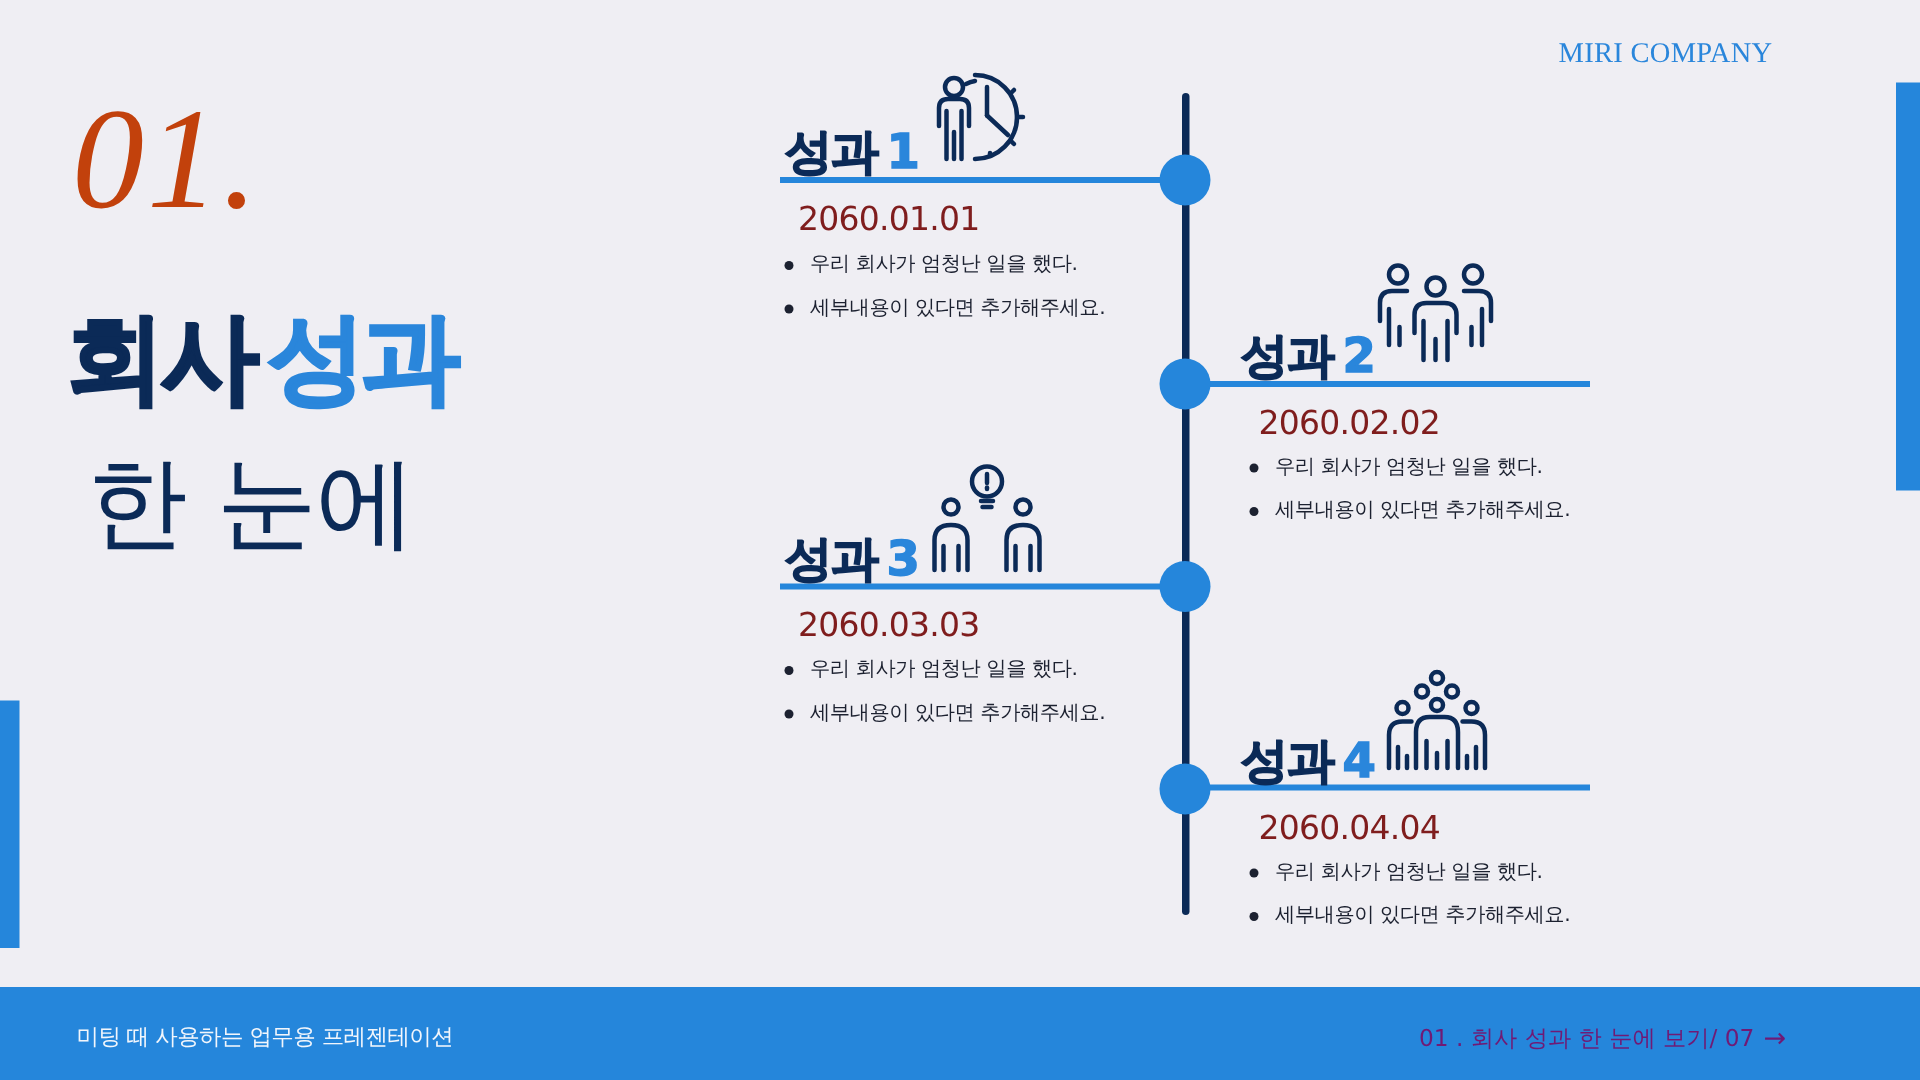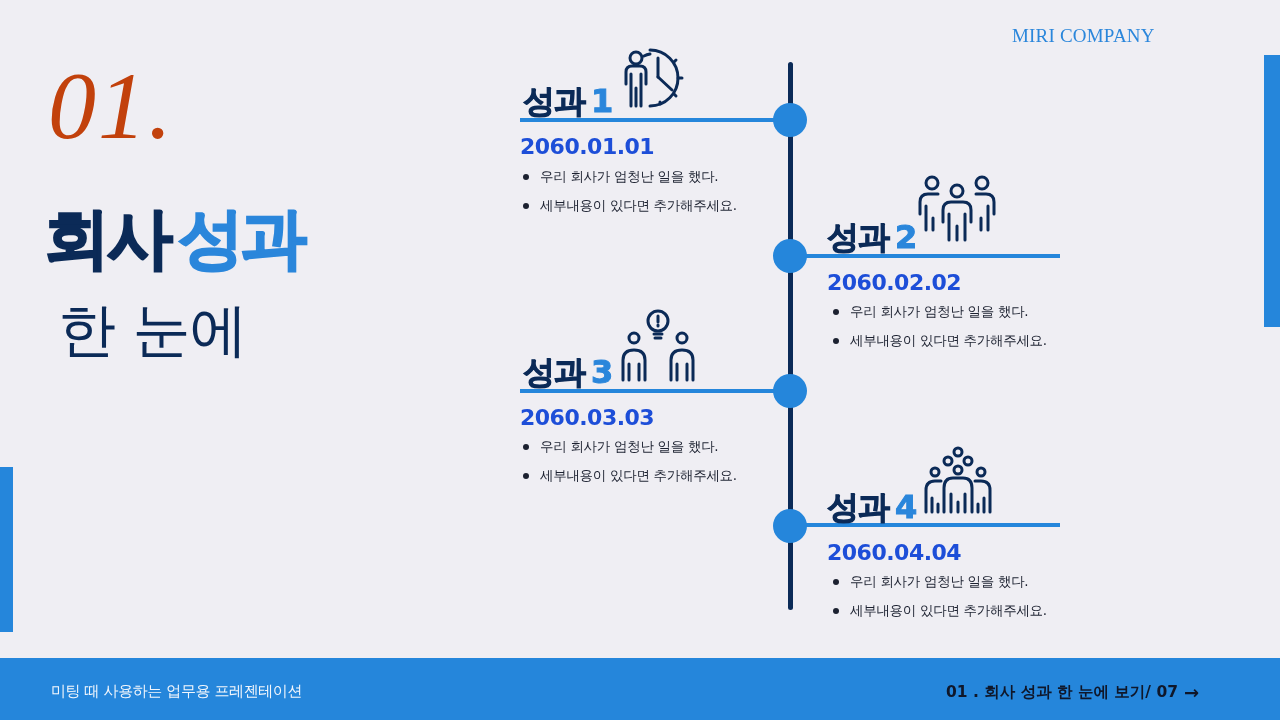--- a/index.html
+++ b/index.html
@@ -5,21 +5,21 @@
   * { margin: 0; padding: 0; box-sizing: border-box; }
   body {
     width: 1280px; height: 720px; overflow: hidden;
     background: #efeef3;
     font-family: "DejaVu Sans", "Liberation Sans", sans-serif;
     position: relative;
     color: #0b2a57;
   }
   .abs { position: absolute; }
   .brand {
-    left: 1012px; top: 25px;
+    left: 1039px; top: 25px;
     font-family: "Liberation Serif", "DejaVu Serif", serif;
     font-size: 19px; color: #2a86db; letter-spacing: 0.2px;
   }
   .right-bar { left: 1264px; top: 55px; width: 16px; height: 272px; background: #2586db; }
   .left-bar { left: 0; top: 467px; width: 13px; height: 165px; background: #2586db; }
 
   .section-num {
     left: 48px; top: 50px;
     font-family: "Liberation Serif", "DejaVu Serif", serif;
     font-style: italic; font-weight: 400;
@@ -27,48 +27,48 @@
   }
   .title-bold {
     left: 44px; top: 206px;
     font-size: 66px; font-weight: 900; letter-spacing: -3px;
     line-height: 1;
   }
   .title-bold .dark { color: #0b2a57; -webkit-text-stroke: 2px #0b2a57; }
   .title-bold .blue { color: #2a86db; -webkit-text-stroke: 2px #2a86db; margin-left: 8px; }
   .title-light {
     left: 58px; top: 300px;
-    font-size: 58px; font-weight: 200; color: #0b2a57; line-height: 1.05;
+    font-size: 67px; font-weight: 200; color: #0b2a57; line-height: 1.05;
     letter-spacing: -1px;
   }
 
   .timeline-line { left: 788px; top: 62px; width: 5px; height: 548px; background: #0b2a57; border-radius: 3px; }
   .node { width: 34px; height: 34px; border-radius: 50%; background: #2586db; }
   .hline { height: 4px; background: #2586db; }
 
   .item-head {
     font-size: 32px; font-weight: 900; color: #0b2a57; letter-spacing: -1px;
     -webkit-text-stroke: 1px #0b2a57;
   }
   .item-head .num { color: #2a86db; -webkit-text-stroke: 1px #2a86db; margin-left: 6px; }
-  .item-date { font-size: 22px; color: #1d4ed8; font-weight: 700; letter-spacing: -0.5px; }
+  .item-date { font-size: 22px; color: #7f1d1d; font-weight: 400; letter-spacing: -0.5px; margin-left: 12px; }
   .bullets { list-style: none; }
   .bullets li {
     font-size: 13.5px; color: #1c2130; height: 29px; line-height: 29px;
     position: relative; padding-left: 20px; letter-spacing: -0.3px;
   }
   .bullets li::before {
     content: ""; position: absolute; left: 3px; top: 12px;
     width: 6px; height: 6px; border-radius: 50%; background: #1c2130;
   }
   .icon svg { display: block; }
 
   .footer { left: 0; top: 658px; width: 1280px; height: 62px; background: #2586db; color: #ffffff; }
   .footer-left { left: 51px; top: 682px; font-size: 15px; color: #f2f6fc; letter-spacing: -0.4px; text-align: center; }
-  .footer-right { left: 946px; top: 682px; font-size: 15.5px; color: #0f172a; letter-spacing: 0px; display: flex; align-items: center; gap: 6px; font-weight: bold; }
+  .footer-right { left: 946px; top: 682px; font-size: 15.5px; color: #701a75; letter-spacing: 0px; display: flex; align-items: center; gap: 6px; }
   .arrow { font-size: 18px; line-height: 1; }
 </style>
 </head>
 <body>
 
 <div class="abs brand">MIRI COMPANY</div>
 
 <div class="abs right-bar"></div>
 <div class="abs left-bar"></div>
 

